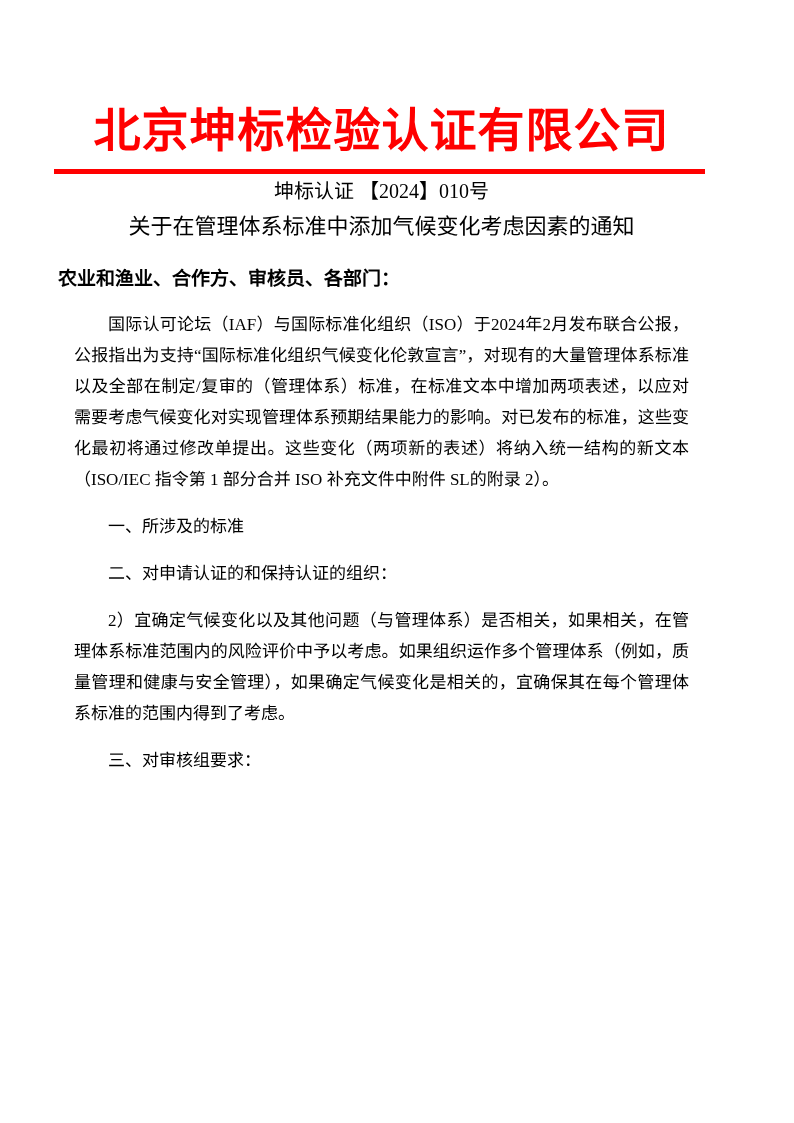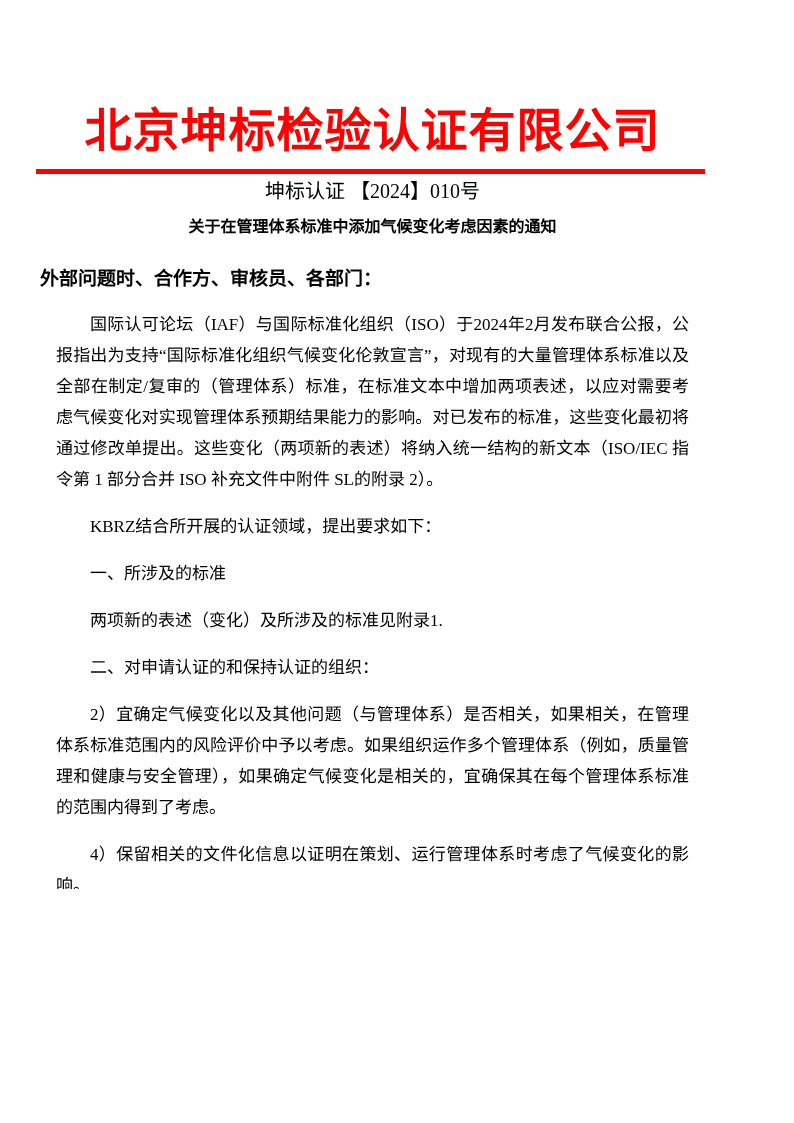--- a/index.html
+++ b/index.html
@@ -10,21 +10,21 @@
   .page {
     position: relative;
     width: 794px;
     height: 889px;
     margin: 0 auto;
     background: var(--page-bg, #ffffff);
     color: var(--text-color, #000000);
     font-family: "Liberation Serif", "DejaVu Serif", serif;
     overflow: hidden;
     box-sizing: border-box;
-    padding: 0 89px 0 40px;
+    padding: 0 89px 0 58px;
   }
   .company-name {
     margin: 102px 0 0 0;
     font-size: 47px;
     line-height: 58px;
     font-weight: bold;
     text-align: center;
     color: var(--accent-red, #ff0000);
     letter-spacing: 1px;
     white-space: nowrap;
@@ -38,23 +38,23 @@
   }
   .doc-number {
     margin-top: 7px;
     font-size: 20px;
     line-height: 20px;
     text-align: center;
     color: var(--text-color, #000000);
   }
   .doc-title {
     margin: 11px 0 0 0;
-    font-size: 16px;
+    font-size: 22px;
     line-height: 30px;
-    font-weight: bold;
+    font-weight: normal;
     text-align: center;
     color: var(--text-color, #000000);
   }
   .salutation {
     margin-top: 23px;
     font-size: 19px;
     line-height: 28px;
     font-weight: bold;
     text-align: left;
     color: var(--text-color, #000000);
@@ -77,25 +77,22 @@
 
 <div class="page" style="--accent-red: #ff0000; --text-color: #000000; --page-bg: #ffffff;">
   <header>
     <h1 class="company-name">北京坤标检验认证有限公司</h1>
     <div class="red-rule"></div>
     <div class="doc-number">坤标认证 【2024】010号</div>
   </header>
 
   <h2 class="doc-title">关于在管理体系标准中添加气候变化考虑因素的通知</h2>
 
-  <div class="salutation">外部问题时、合作方、审核员、各部门：</div>
+  <div class="salutation">农业和渔业、合作方、审核员、各部门：</div>
 
   <div class="body-text">
       <p>国际认可论坛（IAF）与国际标准化组织（ISO）于2024年2月发布联合公报，公报指出为支持“国际标准化组织气候变化伦敦宣言”，对现有的大量管理体系标准以及全部在制定/复审的（管理体系）标准，在标准文本中增加两项表述，以应对需要考虑气候变化对实现管理体系预期结果能力的影响。对已发布的标准，这些变化最初将通过修改单提出。这些变化（两项新的表述）将纳入统一结构的新文本（ISO/IEC 指令第 1 部分合并 ISO 补充文件中附件 SL的附录 2）。</p>
-      <p>KBRZ结合所开展的认证领域，提出要求如下：</p>
       <p>一、所涉及的标准</p>
-      <p>两项新的表述（变化）及所涉及的标准见附录1.</p>
       <p>二、对申请认证的和保持认证的组织：</p>
       <p>2）宜确定气候变化以及其他问题（与管理体系）是否相关，如果相关，在管理体系标准范围内的风险评价中予以考虑。如果组织运作多个管理体系（例如，质量管理和健康与安全管理），如果确定气候变化是相关的，宜确保其在每个管理体系标准的范围内得到了考虑。</p>
-      <p>4）保留相关的文件化信息以证明在策划、运行管理体系时考虑了气候变化的影响。</p>
       <p>三、对审核组要求：</p>
     </div>
 </div>
 
 </body></html>

